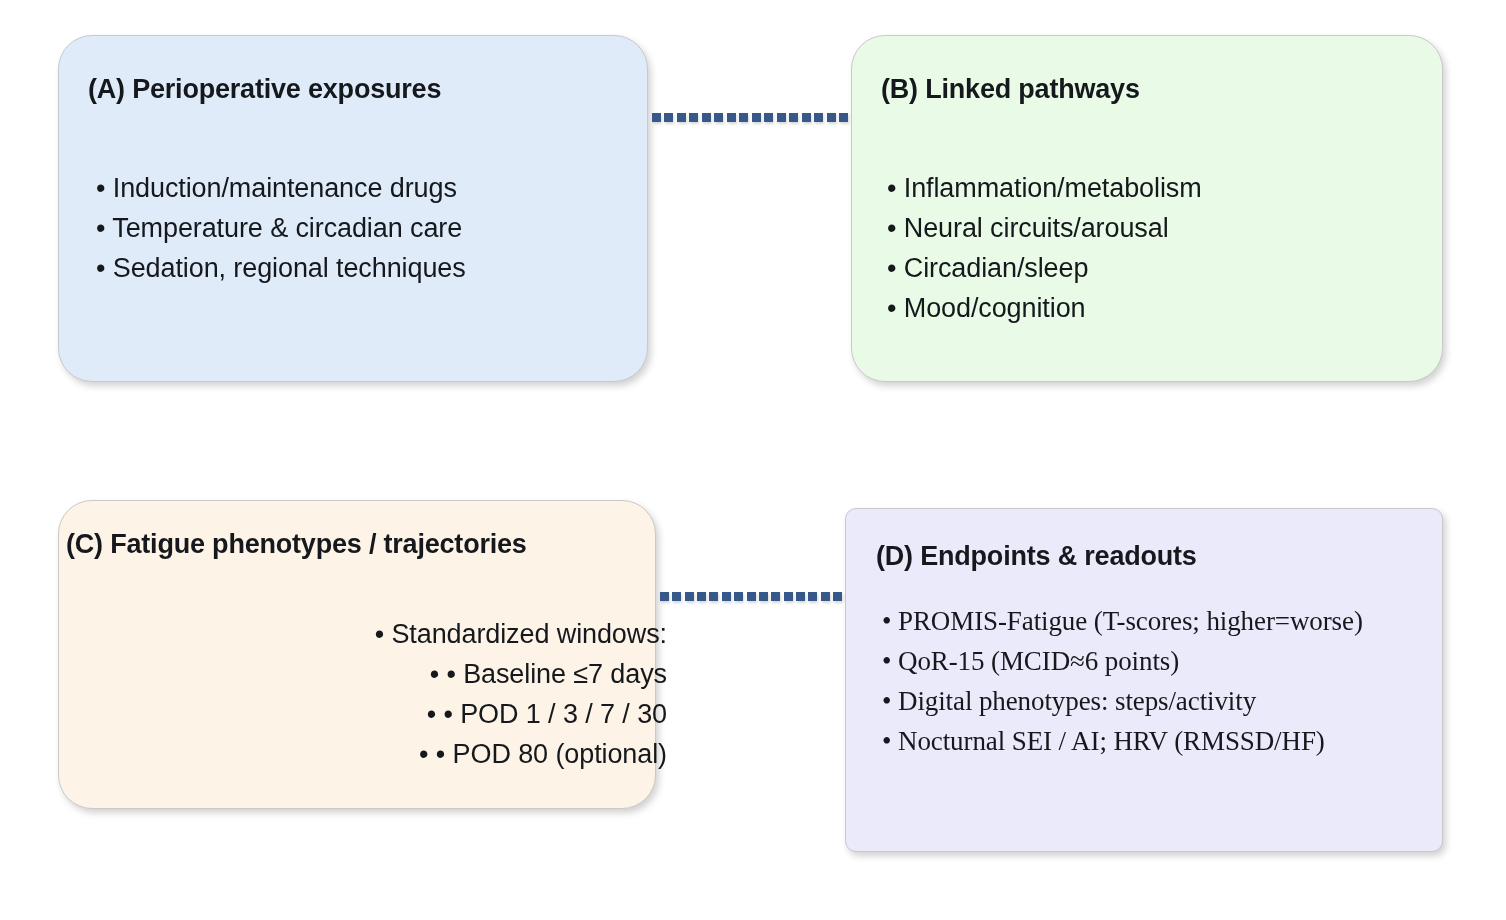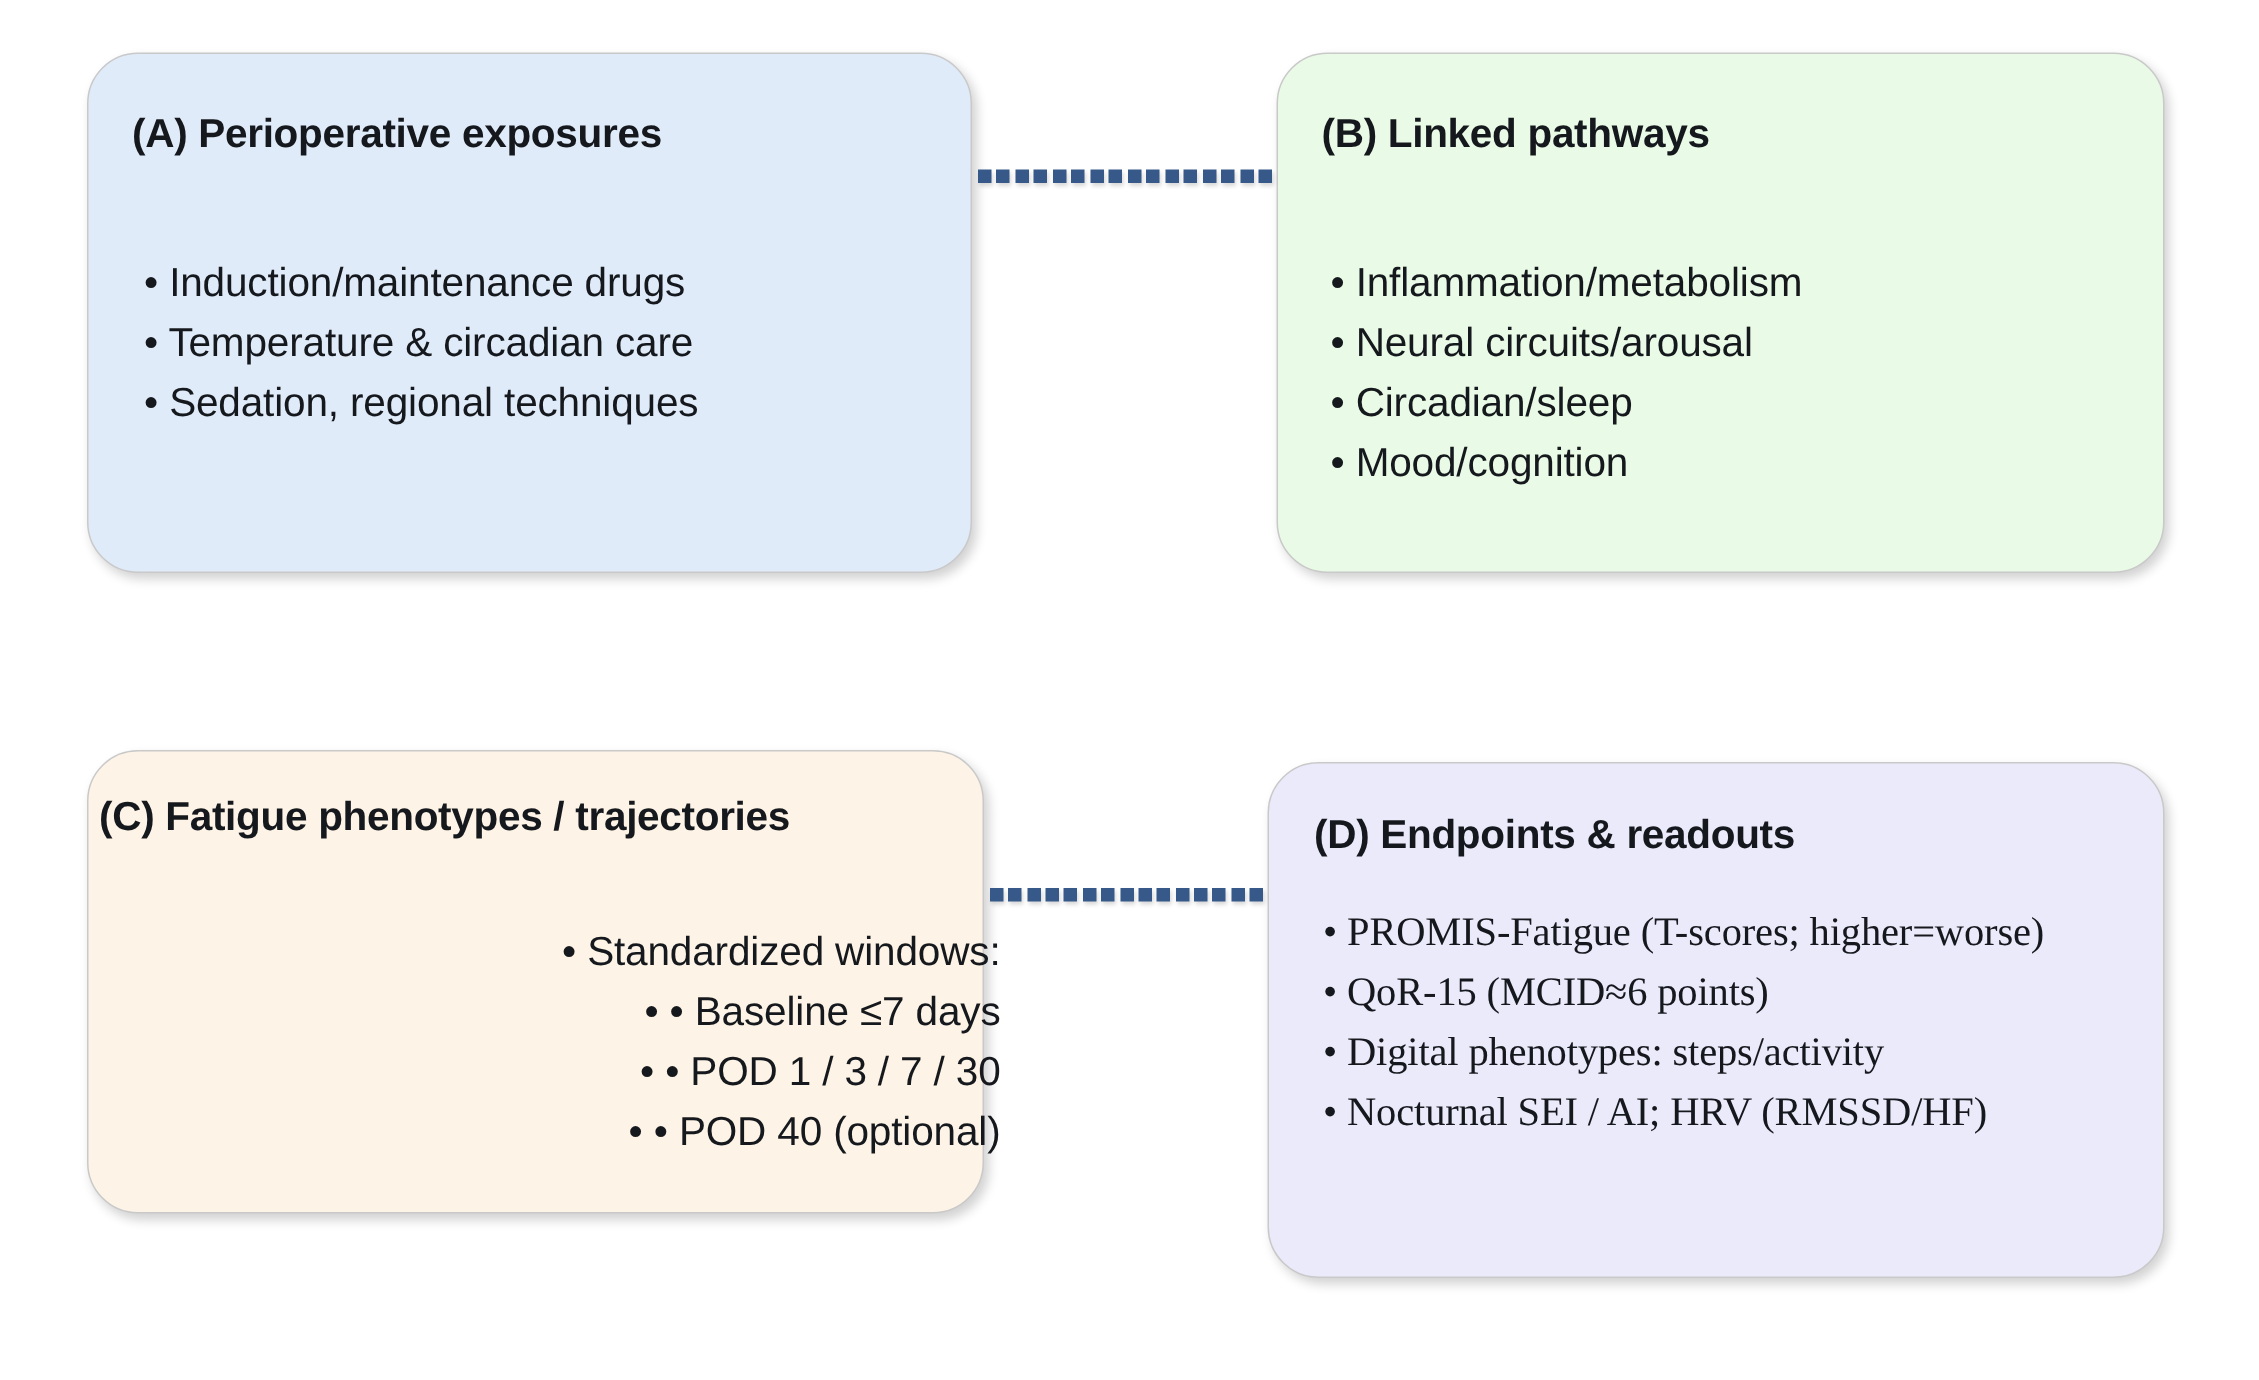--- a/index.html
+++ b/index.html
@@ -76,20 +76,21 @@
     left: 58px;  top: 500px; width: 598px;  height: 309px;
     background: #fdf3e6;
   }
   #panel-c .panel-title { left: 7px; top: 28px; }
   #panel-c .panel-body  { left: 48px; top: 113px; width: 560px; text-align: right; }
 
   
   #panel-d {
     left: 845px; top: 508px; width: 598px;  height: 344px;
     background: #ebeafb;
+    border-radius: 11px;
   }
   #panel-d .panel-title { left: 30px; top: 32px; }
   #panel-d .panel-body  { left: 36px; top: 92px; width: 572px; font-family: Liberation Serif, serif; }
 
   
   .connector {
     position: absolute;
     height: 9px;
   }
   .connector .seg {
@@ -127,21 +128,21 @@
       <div class="bline">• Mood/cognition</div>
     </div>
   </div>
 
   <div class="panel" id="panel-c" style="background: rgb(253, 243, 230); border-color: rgb(201, 201, 201);">
     <div class="panel-title">(C) Fatigue phenotypes / trajectories</div>
     <div class="panel-body">
       <div class="bline">• Standardized windows:</div>
       <div class="bline">• • Baseline ≤7 days</div>
       <div class="bline">• • POD 1 / 3 / 7 / 30</div>
-      <div class="bline">• • POD 40 (optional)</div>
+      <div class="bline">• • POD 80 (optional)</div>
     </div>
   </div>
 
   <div class="panel" id="panel-d" style="background: rgb(235, 234, 251); border-color: rgb(201, 201, 201);">
     <div class="panel-title">(D) Endpoints &amp; readouts</div>
     <div class="panel-body">
       <div class="bline">• PROMIS-Fatigue (T-scores; higher=worse)</div>
       <div class="bline">• QoR-15 (MCID≈6 points)</div>
       <div class="bline">• Digital phenotypes: steps/activity</div>
       <div class="bline">• Nocturnal SEI / AI; HRV (RMSSD/HF)</div>

